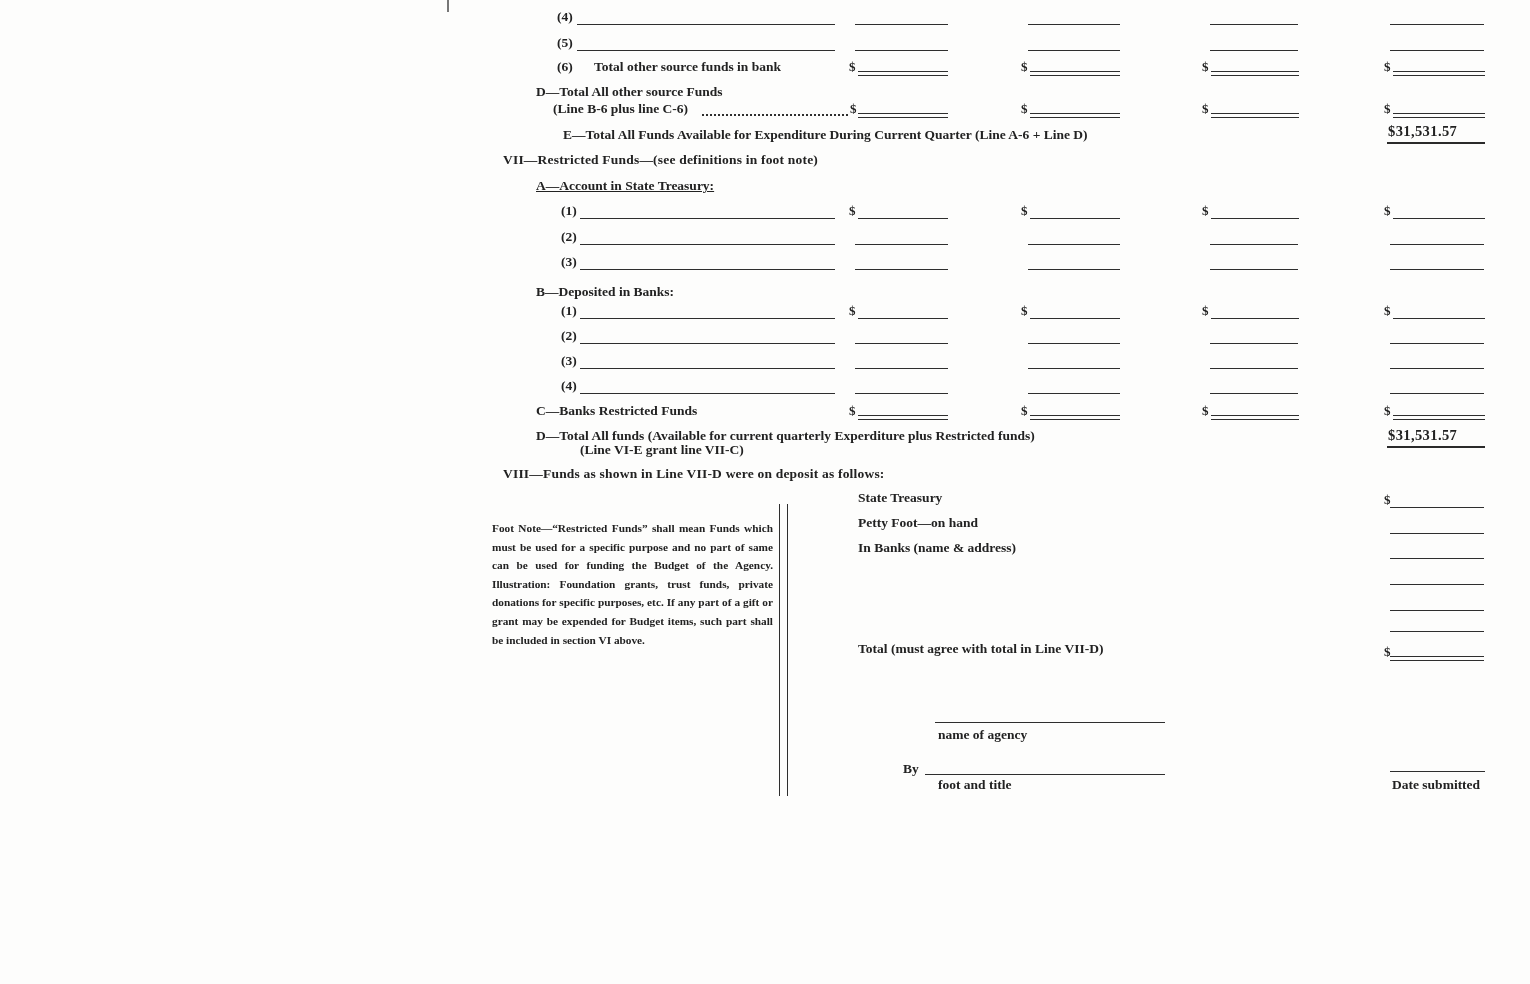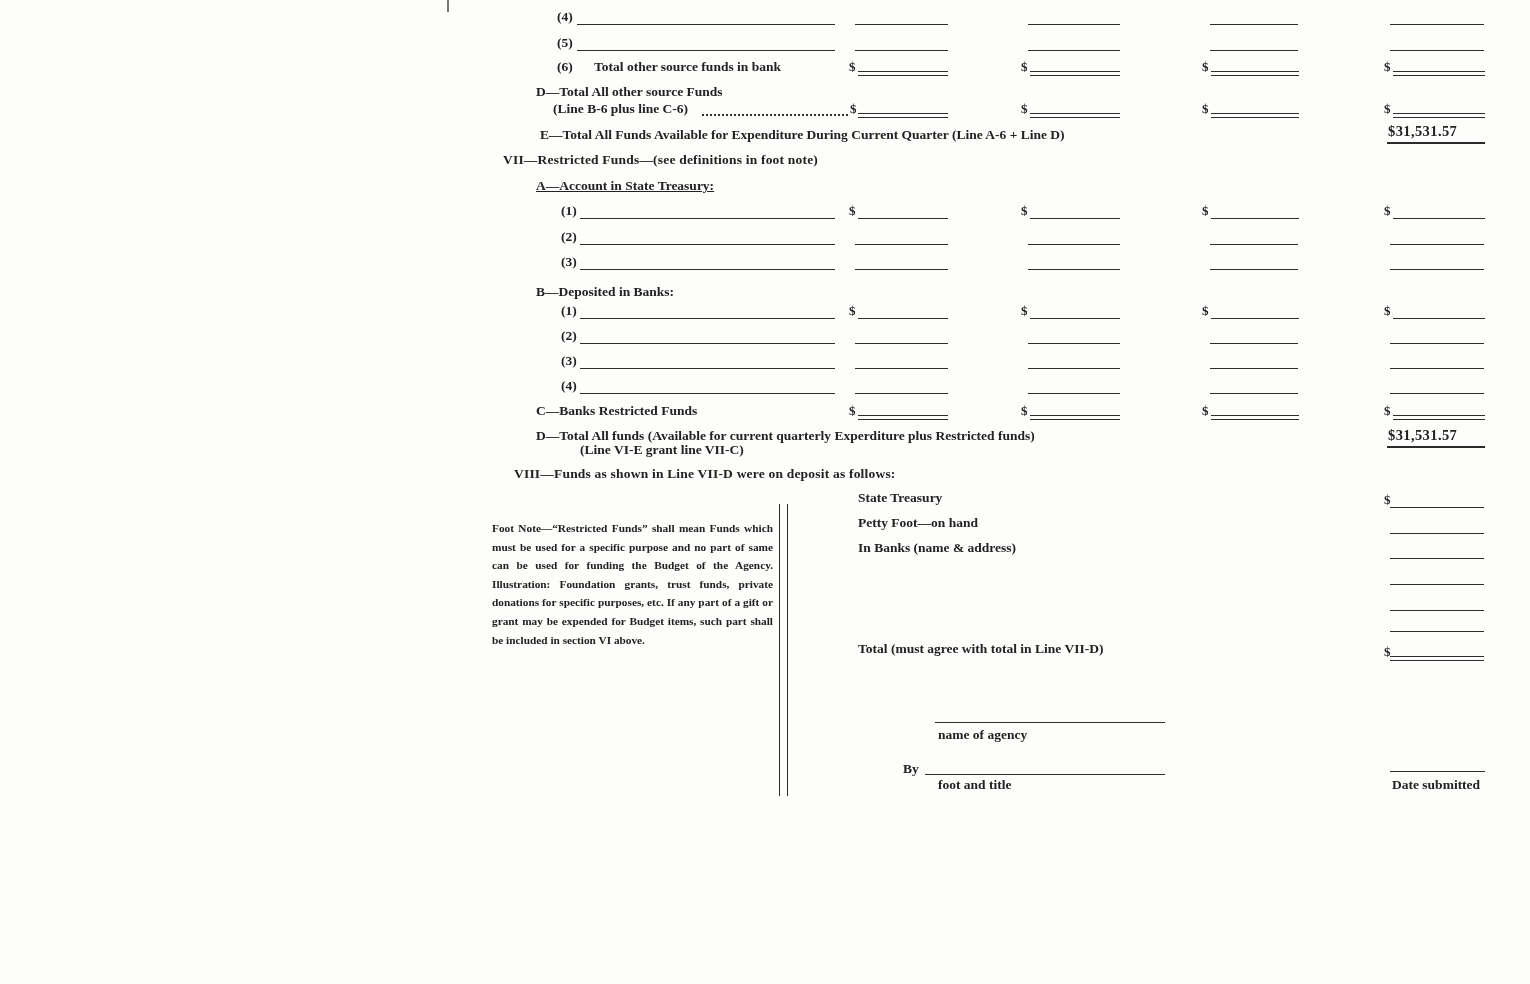--- a/index.html
+++ b/index.html
@@ -75,21 +75,21 @@
     <span class="ds" style="left:1021px;top:101px;">$</span>
     <span class="ds" style="left:1202px;top:101px;">$</span>
     <span class="ds" style="left:1384px;top:101px;">$</span>
     <div class="dln" style="left:858px;top:113px;width:90px;"></div>
     <div class="dln" style="left:1030px;top:113px;width:90px;"></div>
     <div class="dln" style="left:1211px;top:113px;width:88px;"></div>
     <div class="dln" style="left:1393px;top:113px;width:92px;"></div>
   </div>
 
   <div>
-    <span class="t" style="left:540px;top:127px;text-align:right;">E—Total All Funds Available for Expenditure During Current Quarter (Line A-6 + Line D)</span>
+    <span class="t" style="left:563px;top:127px;text-align:right;">E—Total All Funds Available for Expenditure During Current Quarter (Line A-6 + Line D)</span>
     <span class="amount" style="left:1388px;top:123px;">$31,531.57</span>
     <div class="thln" style="left:1387px;top:142px;width:98px;"></div>
   </div>
 
   <span class="sec" style="left:503px;top:152px;">VII—Restricted Funds—(see definitions in foot note)</span>
 
   <span class="t" style="left:536px;top:178px;text-decoration:underline;">A—Account in State Treasury:</span>
 
   <div>
     <span class="t" style="left:561px;top:203px;">(1)</span>
@@ -176,21 +176,21 @@
     <div class="dln" style="left:1393px;top:415px;width:92px;"></div>
   </div>
 
   <div>
     <span class="t" style="left:536px;top:428px;">D—Total All funds (Available for current quarterly Experditure plus Restricted funds)</span>
     <span class="t" style="left:580px;top:442px;">(Line VI-E grant line VII-C)</span>
     <span class="amount" style="left:1388px;top:427px;">$31,531.57</span>
     <div class="thln" style="left:1387px;top:446px;width:98px;"></div>
   </div>
 
-  <span class="sec" style="left:514px;top:466px;">VIII—Funds as shown in Line VII-D were on deposit as follows:</span>
+  <span class="sec" style="left:503px;top:466px;">VIII—Funds as shown in Line VII-D were on deposit as follows:</span>
 
   <span class="t" style="left:858px;top:490px;">State Treasury</span>
   <span class="t" style="left:858px;top:515px;">Petty Foot—on hand</span>
   <span class="t" style="left:858px;top:540px;">In Banks (name &amp; address)</span>
 
   <span class="ds" style="left:1384px;top:492px;">$</span>
   <div class="ln" style="left:1390px;top:507px;width:94px;"></div>
   <div class="ln" style="left:1390px;top:533px;width:94px;"></div>
   <div class="ln" style="left:1390px;top:558px;width:94px;"></div>
   <div class="ln" style="left:1390px;top:584px;width:94px;"></div>

